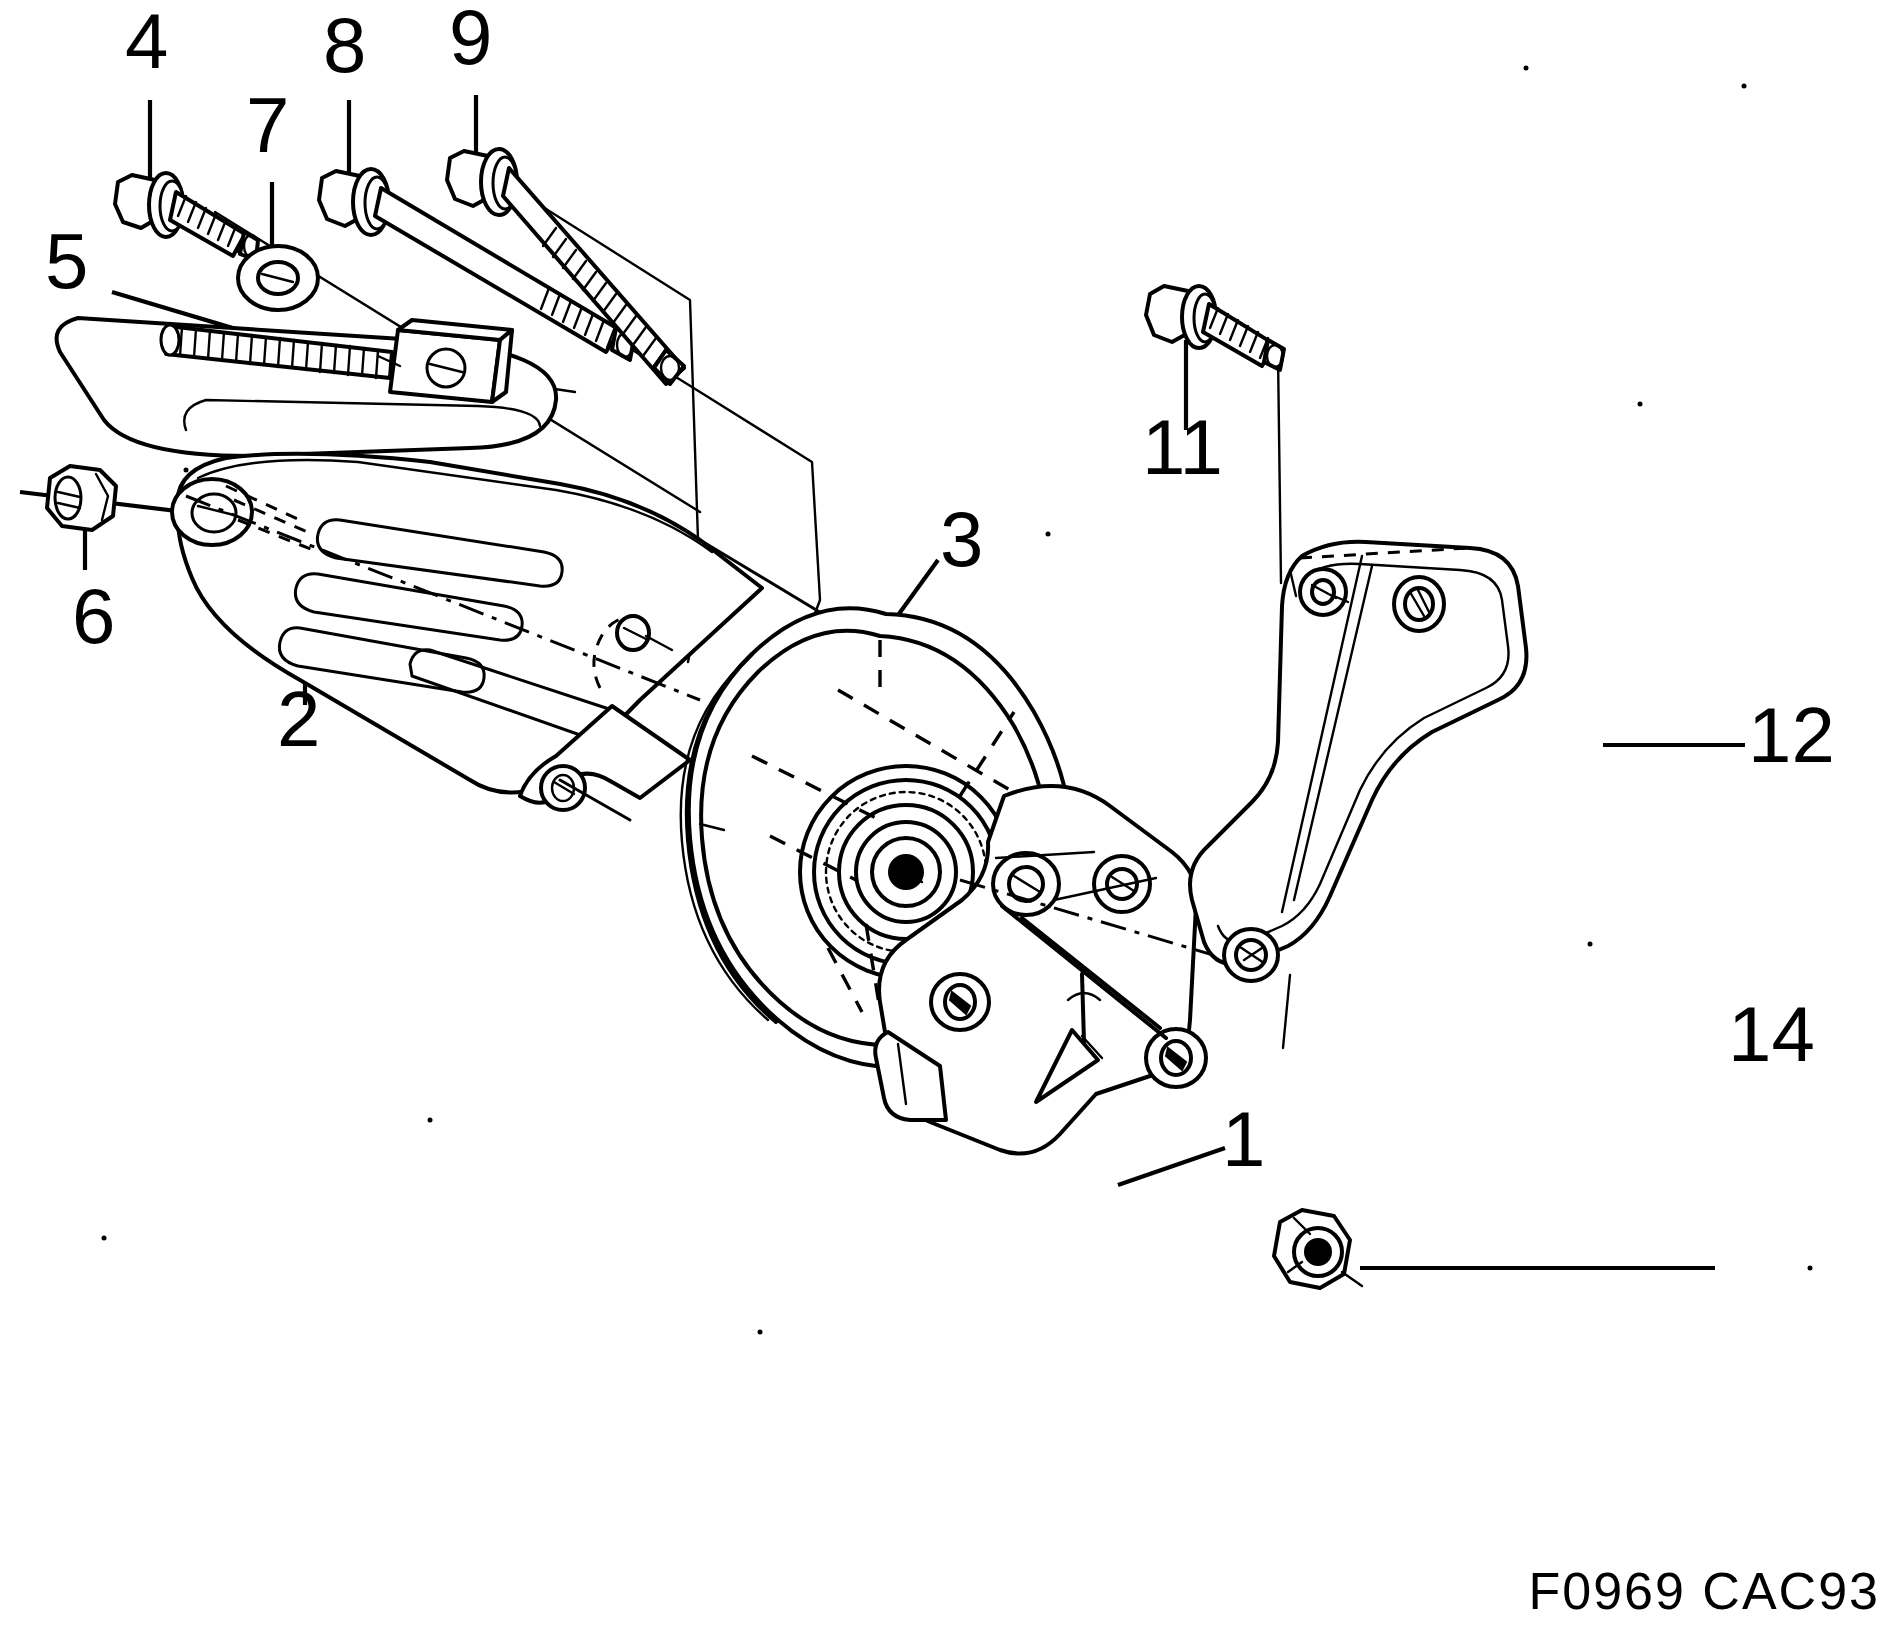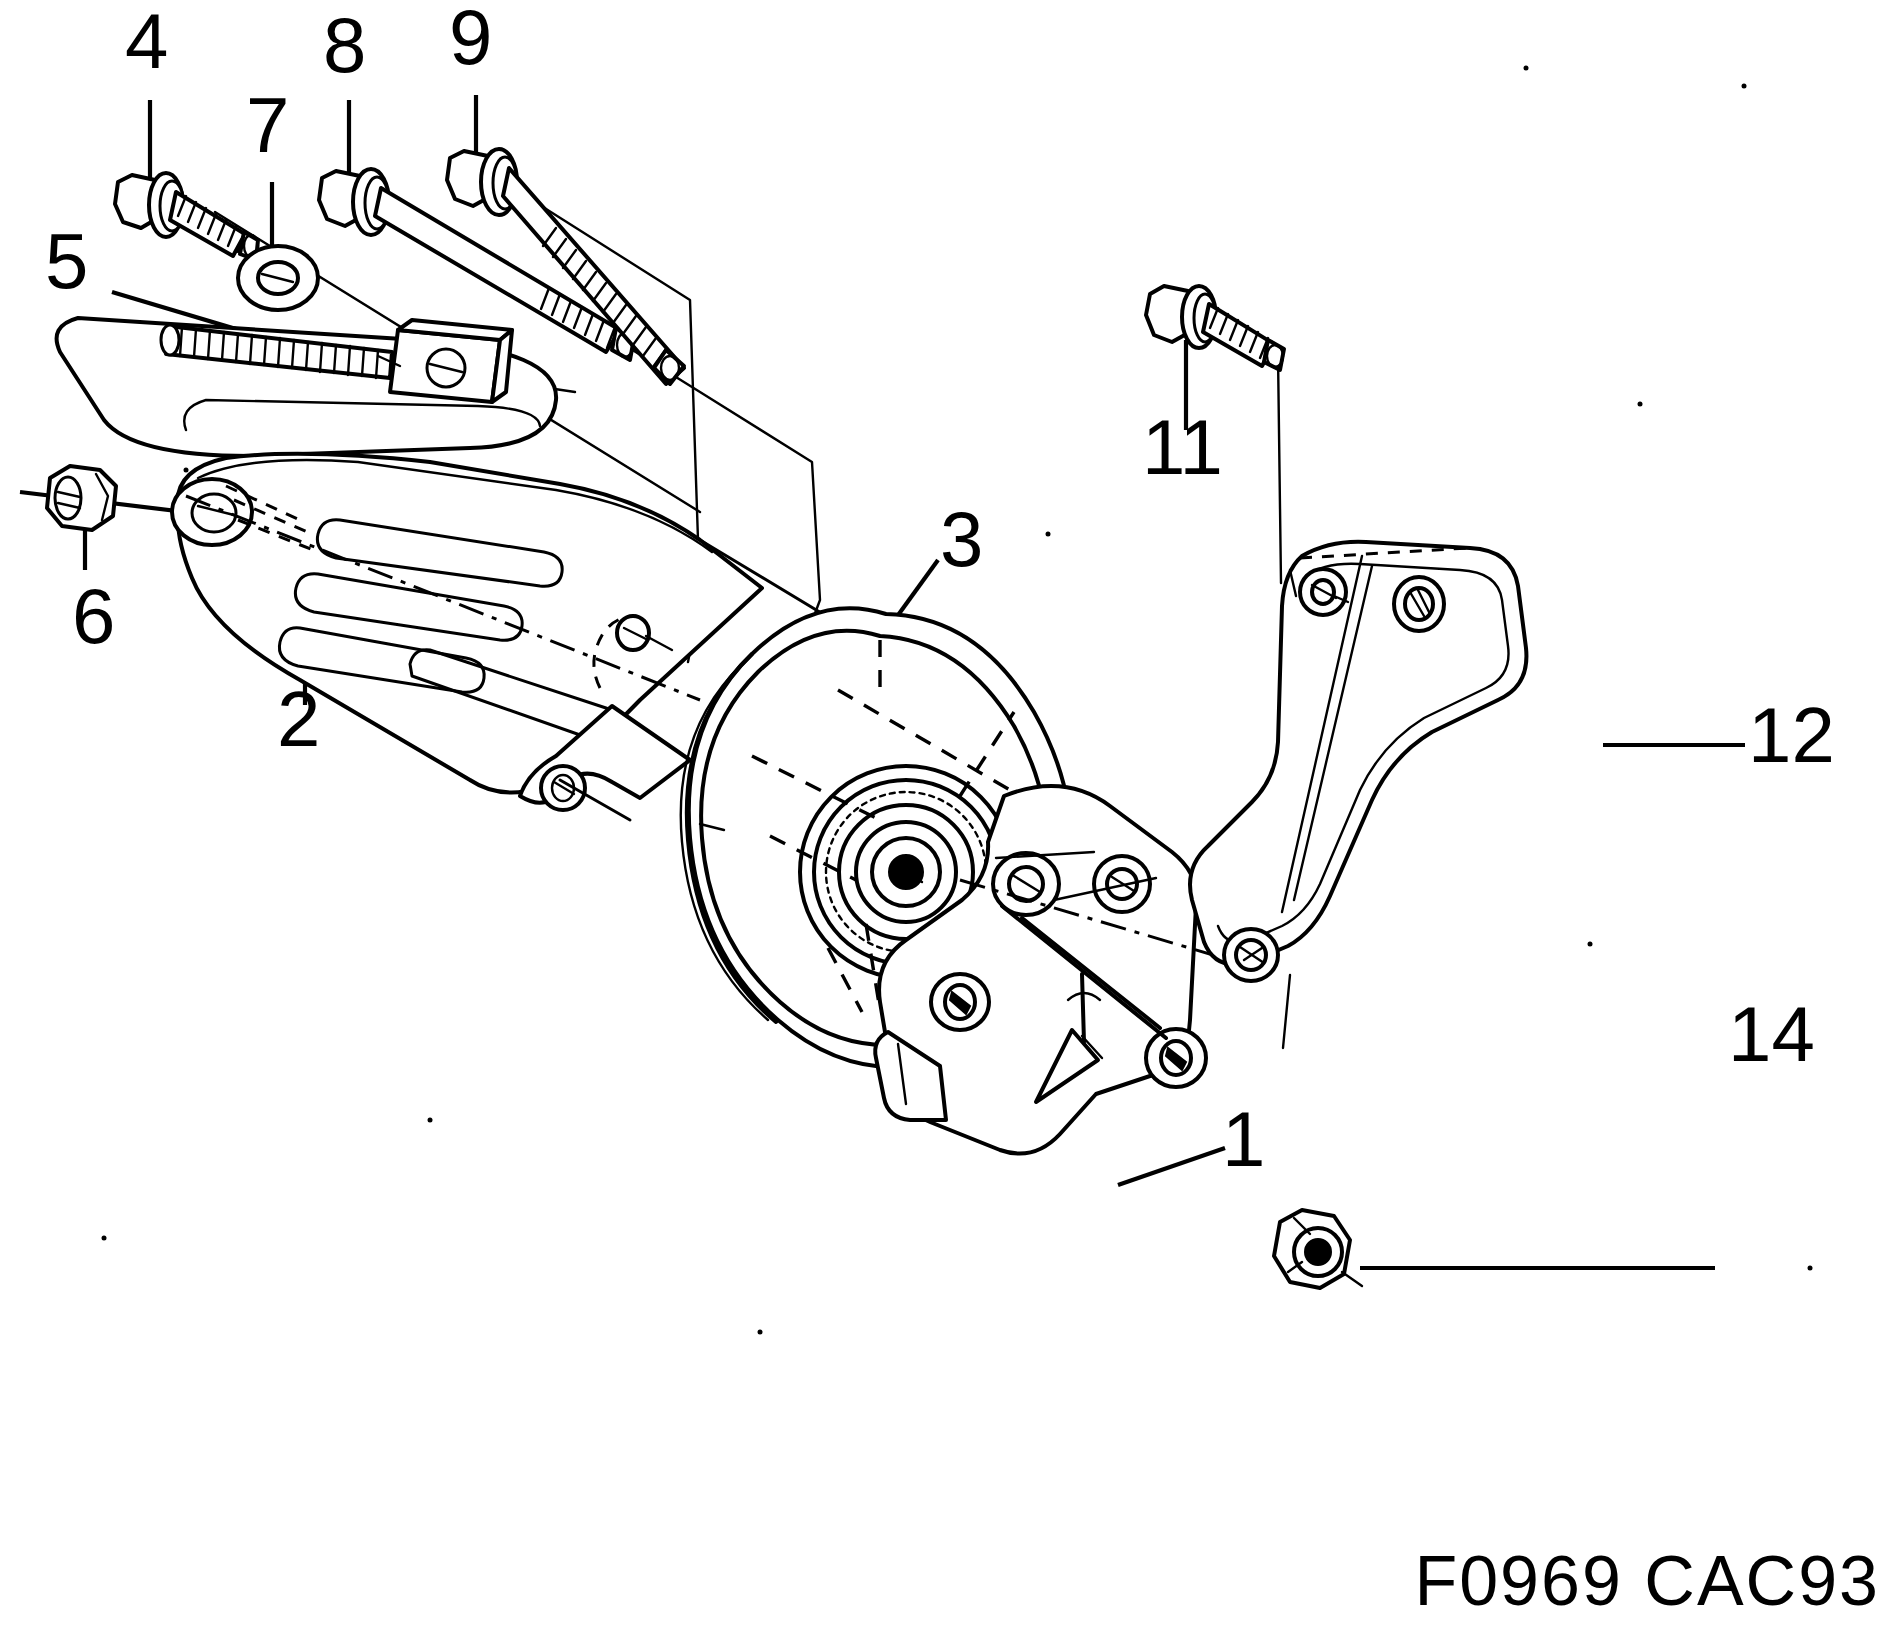--- a/index.html
+++ b/index.html
@@ -104,21 +104,21 @@
     line-height: 1;
     letter-spacing: 0px;
     white-space: nowrap;
     user-select: none;
   }
   #caption {
     position: absolute;
     right: 24px;
     bottom: 8px;
     font-family: "Liberation Sans", sans-serif;
-    font-size: 70px;
+    font-size: 52px;
     letter-spacing: 2px;
     color: #000000;
     white-space: nowrap;
   }
   .speck {
     fill: #000000;
   }
 </style>
 </head>
 <body>

